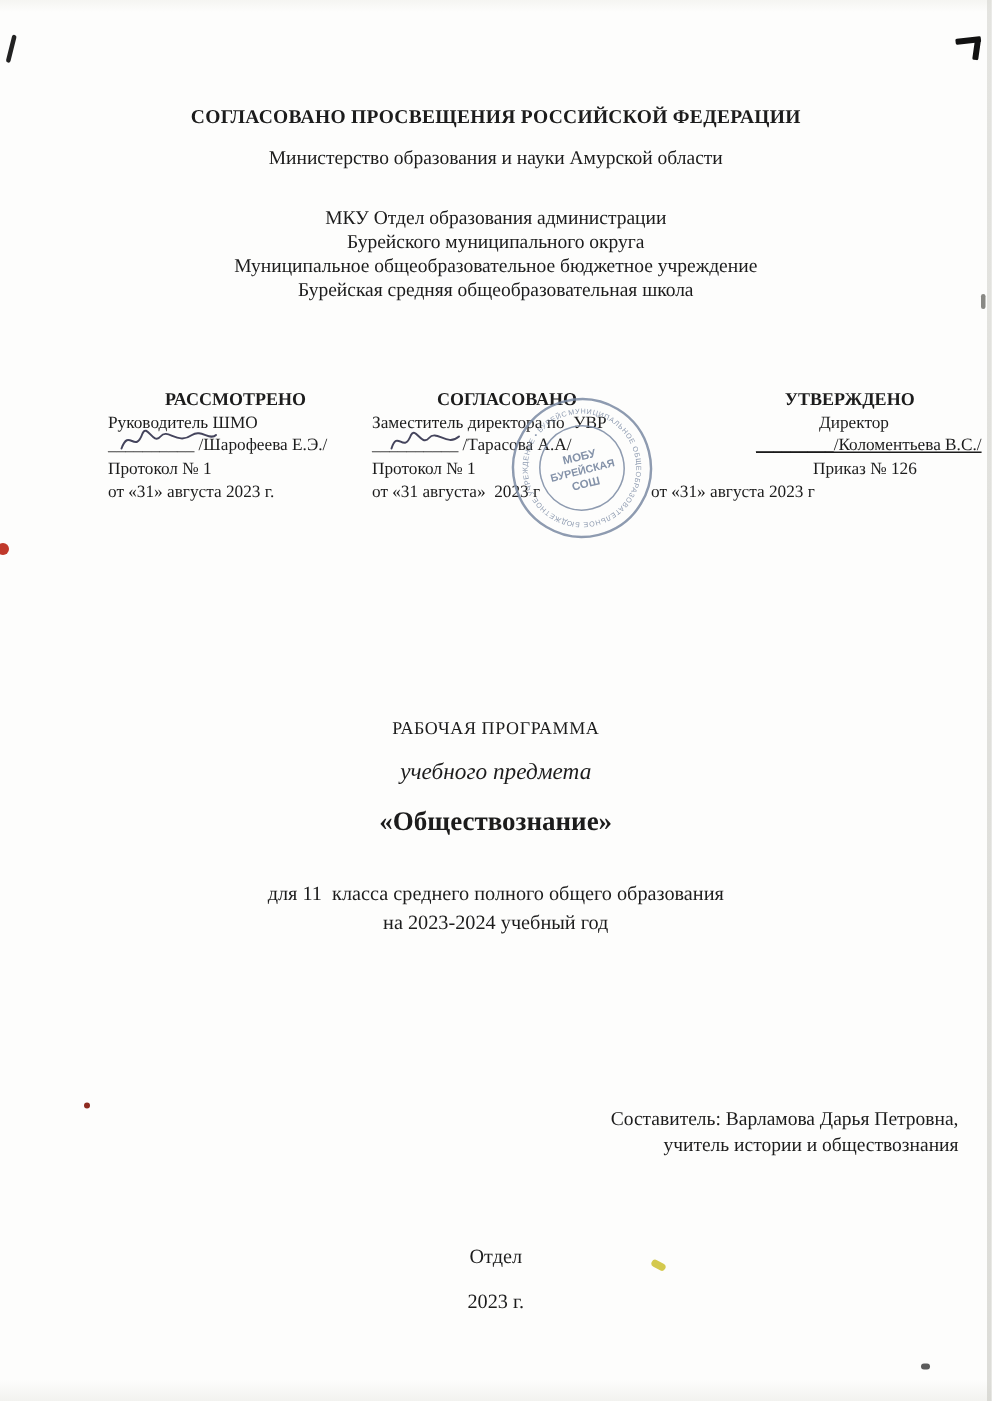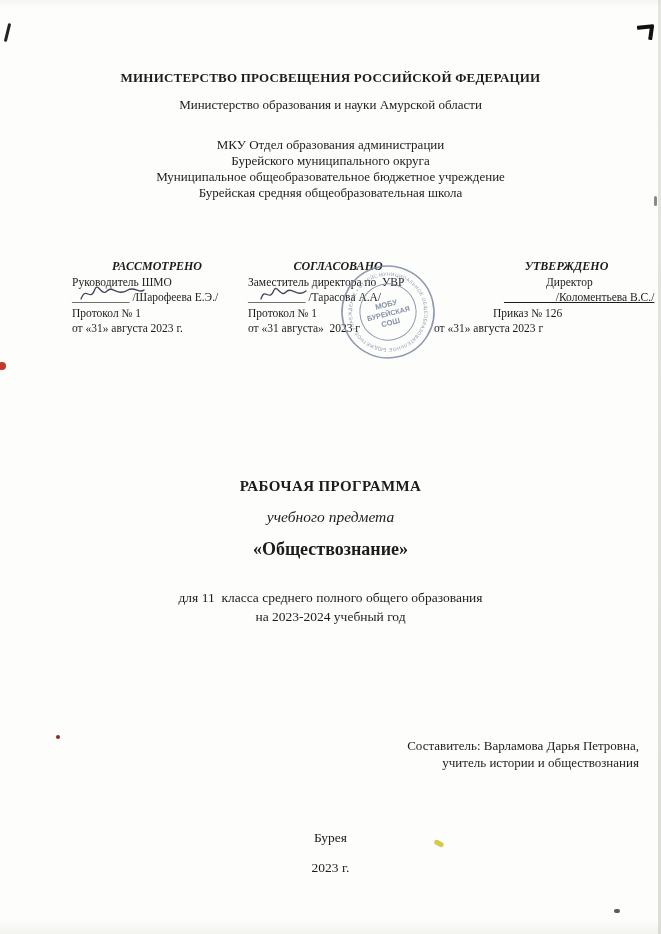--- a/index.html
+++ b/index.html
@@ -20,38 +20,38 @@
   .org-block{margin-top:24px;font-size:13px;line-height:16px;}
   
   .approvals{
     position:absolute;top:259px;left:72px;width:572px;
     display:flex;justify-content:space-between;
   }
   .appr-col{font-size:11.5px;line-height:15.5px;}
   .appr-col1{width:170px;}
   .appr-col2{width:180px;}
   .appr-col3{width:210px;}
-  .appr-heading{font-weight:bold;text-align:center;font-size:12px;font-style:italic;}
+  .appr-heading{font-weight:bold;text-align:center;font-size:12px;}
   .appr-col3 .appr-heading{padding-left:55px;}
   .appr-line{white-space:pre;}
   .appr-col3 .appr-line:nth-child(2){padding-left:112px;}
   .appr-col3 .appr-line:nth-child(3){padding-left:70px;text-decoration:underline;}
-  .appr-col3 .appr-line:nth-child(4){padding-left:59px;}
+  .appr-col3 .appr-line:nth-child(4){padding-left:108px;}
   
   .sig{position:absolute;}
   .sig path{fill:none;stroke:#30304a;stroke-width:1.3;stroke-linecap:round;opacity:.9;}
   
   .stamp{
     position:absolute;left:339px;top:263px;width:98px;height:98px;
     transform:rotate(-14deg);opacity:.85;
     font-family:"Liberation Sans","DejaVu Sans",sans-serif;
   }
   
   .title-block{position:absolute;top:478px;left:0;width:661px;text-align:center;}
-  .t-doc{font-weight:bold;font-size:15px;letter-spacing:.4px;}
+  .t-doc{font-weight:normal;font-size:12px;letter-spacing:.4px;}
   .t-sub{font-size:15.5px;margin-top:13px;font-style:italic;}
   .t-name{font-weight:bold;font-size:18px;margin-top:13px;}
   .t-grade{font-size:13.5px;margin-top:30px;white-space:pre;}
   .t-year{font-size:13.5px;margin-top:3px;}
   
   .composer{position:absolute;top:737px;right:22px;text-align:right;font-size:13px;line-height:17px;}
   
   .footer{position:absolute;top:830px;left:0;width:661px;text-align:center;font-size:13.5px;}
   .f-year{margin-top:14px;}
   
@@ -65,21 +65,21 @@
   .a-yellow{left:434px;top:841px;width:10px;height:5px;background:#cdbf2e;transform:rotate(28deg);border-radius:3px;opacity:.85;}
   .a-br{left:614px;top:909px;width:6px;height:4px;background:#333;border-radius:2px;opacity:.8;}
   .a-edge-r{left:658px;top:0;width:3px;height:934px;background:linear-gradient(180deg,#d9d9d4,#cfcfc9);opacity:.7;}
 </style>
 </head>
 <body>
 
 <div class="page">
 
   <div class="header">
-    <div class="h-bold">МИНИСТЕРСТВО ПРОСВЕЩЕНИЯ РОССИЙСКОЙ ФЕДЕРАЦИИ</div>
+    <div class="h-bold">СОГЛАСОВАНО ПРОСВЕЩЕНИЯ РОССИЙСКОЙ ФЕДЕРАЦИИ</div>
     <div class="h-reg">Министерство образования и науки Амурской области</div>
     <div class="org-block">
       <div>МКУ Отдел образования администрации</div>
       <div>Бурейского муниципального округа</div>
       <div>Муниципальное общеобразовательное бюджетное учреждение</div>
       <div>Бурейская средняя общеобразовательная школа</div>
     </div>
   </div>
 
   <div class="approvals">
@@ -134,21 +134,21 @@
     <div class="t-grade">для 11  класса среднего полного общего образования</div>
     <div class="t-year">на 2023-2024 учебный год</div>
   </div>
 
   <div class="composer">
     <div>Составитель: Варламова Дарья Петровна,</div>
     <div>учитель истории и обществознания</div>
   </div>
 
   <div class="footer">
-    <div>Бурея</div>
+    <div>Отдел</div>
     <div class="f-year">2023 г.</div>
   </div>
 
   <div class="artifact a-edge-r"></div>
   <div class="artifact a-tl"></div>
   <div class="artifact a-tr1"></div>
   <div class="artifact a-tr2"></div>
   <div class="artifact a-redge"></div>
   <div class="artifact a-red1"></div>
   <div class="artifact a-red2"></div>

